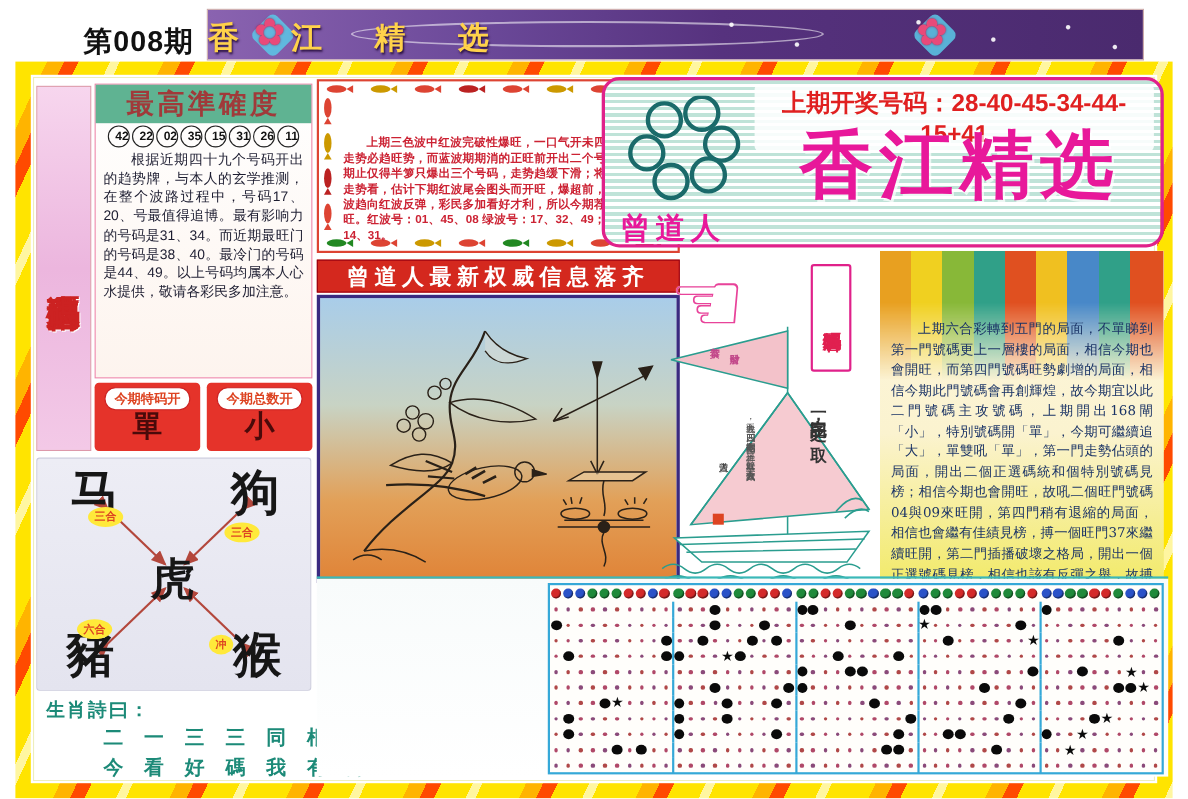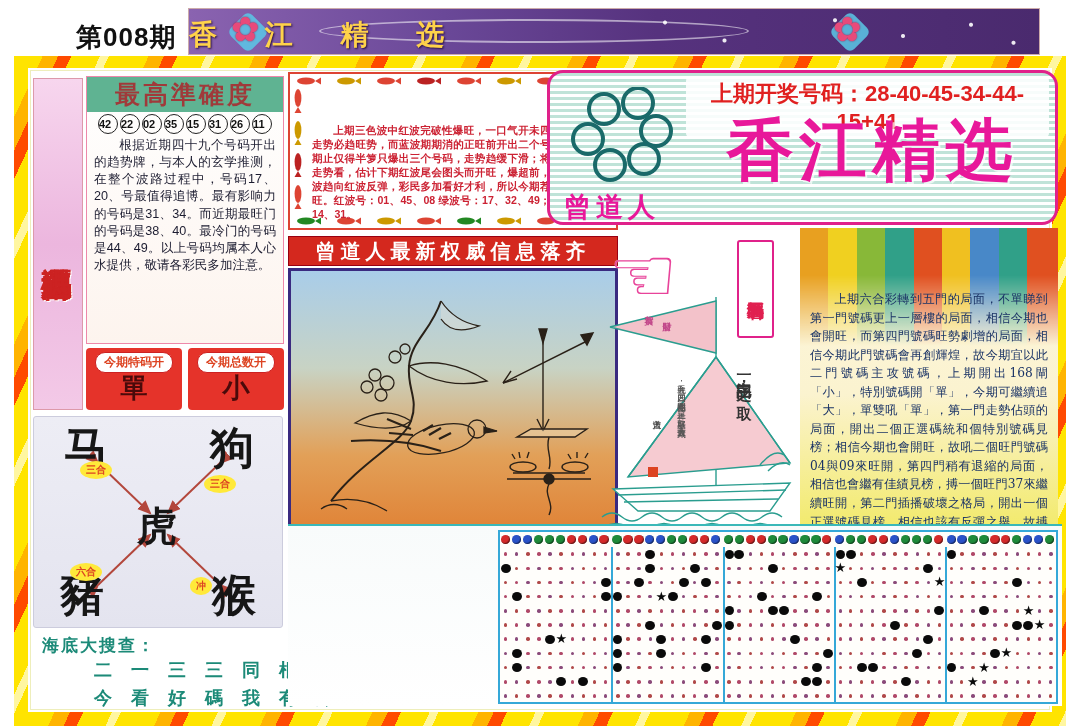--- a/index.html
+++ b/index.html
@@ -31,21 +31,21 @@
 
   
   .vbanner { position:absolute; left:33px; top:78px; width:50px; height:332px;
     background:linear-gradient(180deg,#f7d6ee,#ecb6de 50%,#f3c9e7); border:1px solid #d9a;
     writing-mode:vertical-rl; text-orientation:upright; color:#c22; font-size:31px; font-weight:bold;
     font-family:"DejaVu Serif",serif; text-align:center; line-height:50px; text-shadow:1px 1px 0 #fff; }
   .acc-box { position:absolute; left:86px; top:76px; width:198px; height:268px; background:linear-gradient(180deg,#fff,#fdf4ee); border:1px solid #e8a; }
   .acc-head { background:#5fb392; color:#a03a3a; font-size:25px; font-weight:bold; text-align:center; letter-spacing:3px; padding:1px 0; font-family:"DejaVu Serif",serif; }
   .acc-sub { color:#e53030; font-size:29px; font-weight:bold; text-align:center; letter-spacing:6px; font-family:"DejaVu Serif",serif; margin-top:1px;}
   .acc-nums { text-align:center; margin:2px 0 3px; white-space:nowrap; }
-  .acc-nums .circle { display:inline-block; width:20px; height:20px; line-height:18px; border:1.6px solid #222; border-radius:50%; font-size:11px; font-weight:bold; color:#111; margin:0 1px; text-align:left; }
+  .acc-nums .circle { display:inline-block; width:20px; height:20px; line-height:18px; border:1.6px solid #222; border-radius:50%; font-size:11px; font-weight:bold; color:#111; margin:0 1px; text-align:right; }
   .acc-body { padding:0 7px; font-size:12.6px; color:#1c1c30; text-align:justify; line-height:1.36; text-indent:2em; font-weight:normal; }
   .pred-row { position:absolute; left:86px; top:348px; width:198px; height:62px; display:flex; gap:6px; }
   .pred-box { flex:1; background:#e5332a; border-radius:4px; text-align:center; padding-top:4px; }
   .pred-pill { display:inline-block; background:#fff; border:1px solid #c22; border-radius:10px; color:#d42; font-size:12px; font-weight:bold; padding:1px 8px; }
   .pred-char { color:#4a0a0a; font-size:27px; font-weight:bold; font-family:"DejaVu Serif",serif; line-height:30px; }
   .zodiac { position:absolute; left:33px; top:416px; width:250px; height:212px; background:linear-gradient(180deg,#ededf5,#e4e4ef); border:1px solid #ccd; border-radius:3px; }
   .zchar { position:absolute; font-size:44px; font-weight:bold; color:#161616; font-family:"DejaVu Serif",serif; }
   .zlabel { position:absolute; background:#ffe93a; border-radius:50%; color:#d42; font-size:10px; font-weight:bold; padding:2px 6px; }
   .poem { position:absolute; left:42px; top:634px; color:#1c8a78; }
   .poem-title { font-size:17px; font-weight:bold; letter-spacing:2px; }
@@ -161,21 +161,21 @@
     <div class="zchar" style="left:103px; top:82px; font-size:40px;">虎</div>
     <div class="zchar" style="left:26px; bottom:2px;">豬</div>
     <div class="zchar" style="right:26px; bottom:2px;">猴</div>
     <div class="zlabel" style="left:46px; top:44px;">三合</div>
     <div class="zlabel" style="left:170px; top:58px;">三合</div>
     <div class="zlabel" style="left:36px; top:146px;">六合</div>
     <div class="zlabel" style="left:156px; top:160px;">冲</div>
   </div>
 
   <div class="poem">
-    <div class="poem-title">海底大搜查：</div>
+    <div class="poem-title">生肖詩曰：</div>
     <div class="poem-line">二 一 三 三 同 根 藏</div>
     <div class="poem-line">今 看 好 碼 我 有 緣</div>
   </div>
 
   <div class="seabed">
     <svg class="fish-strip" style="left:0; top:0;" width="326" height="14">
       <defs>
           <g id="fishH">
             <ellipse cx="10" cy="7" rx="9" ry="3.4"></ellipse>
             <path d="M19,7 L25,3.5 L25,10.5 Z"></path>

